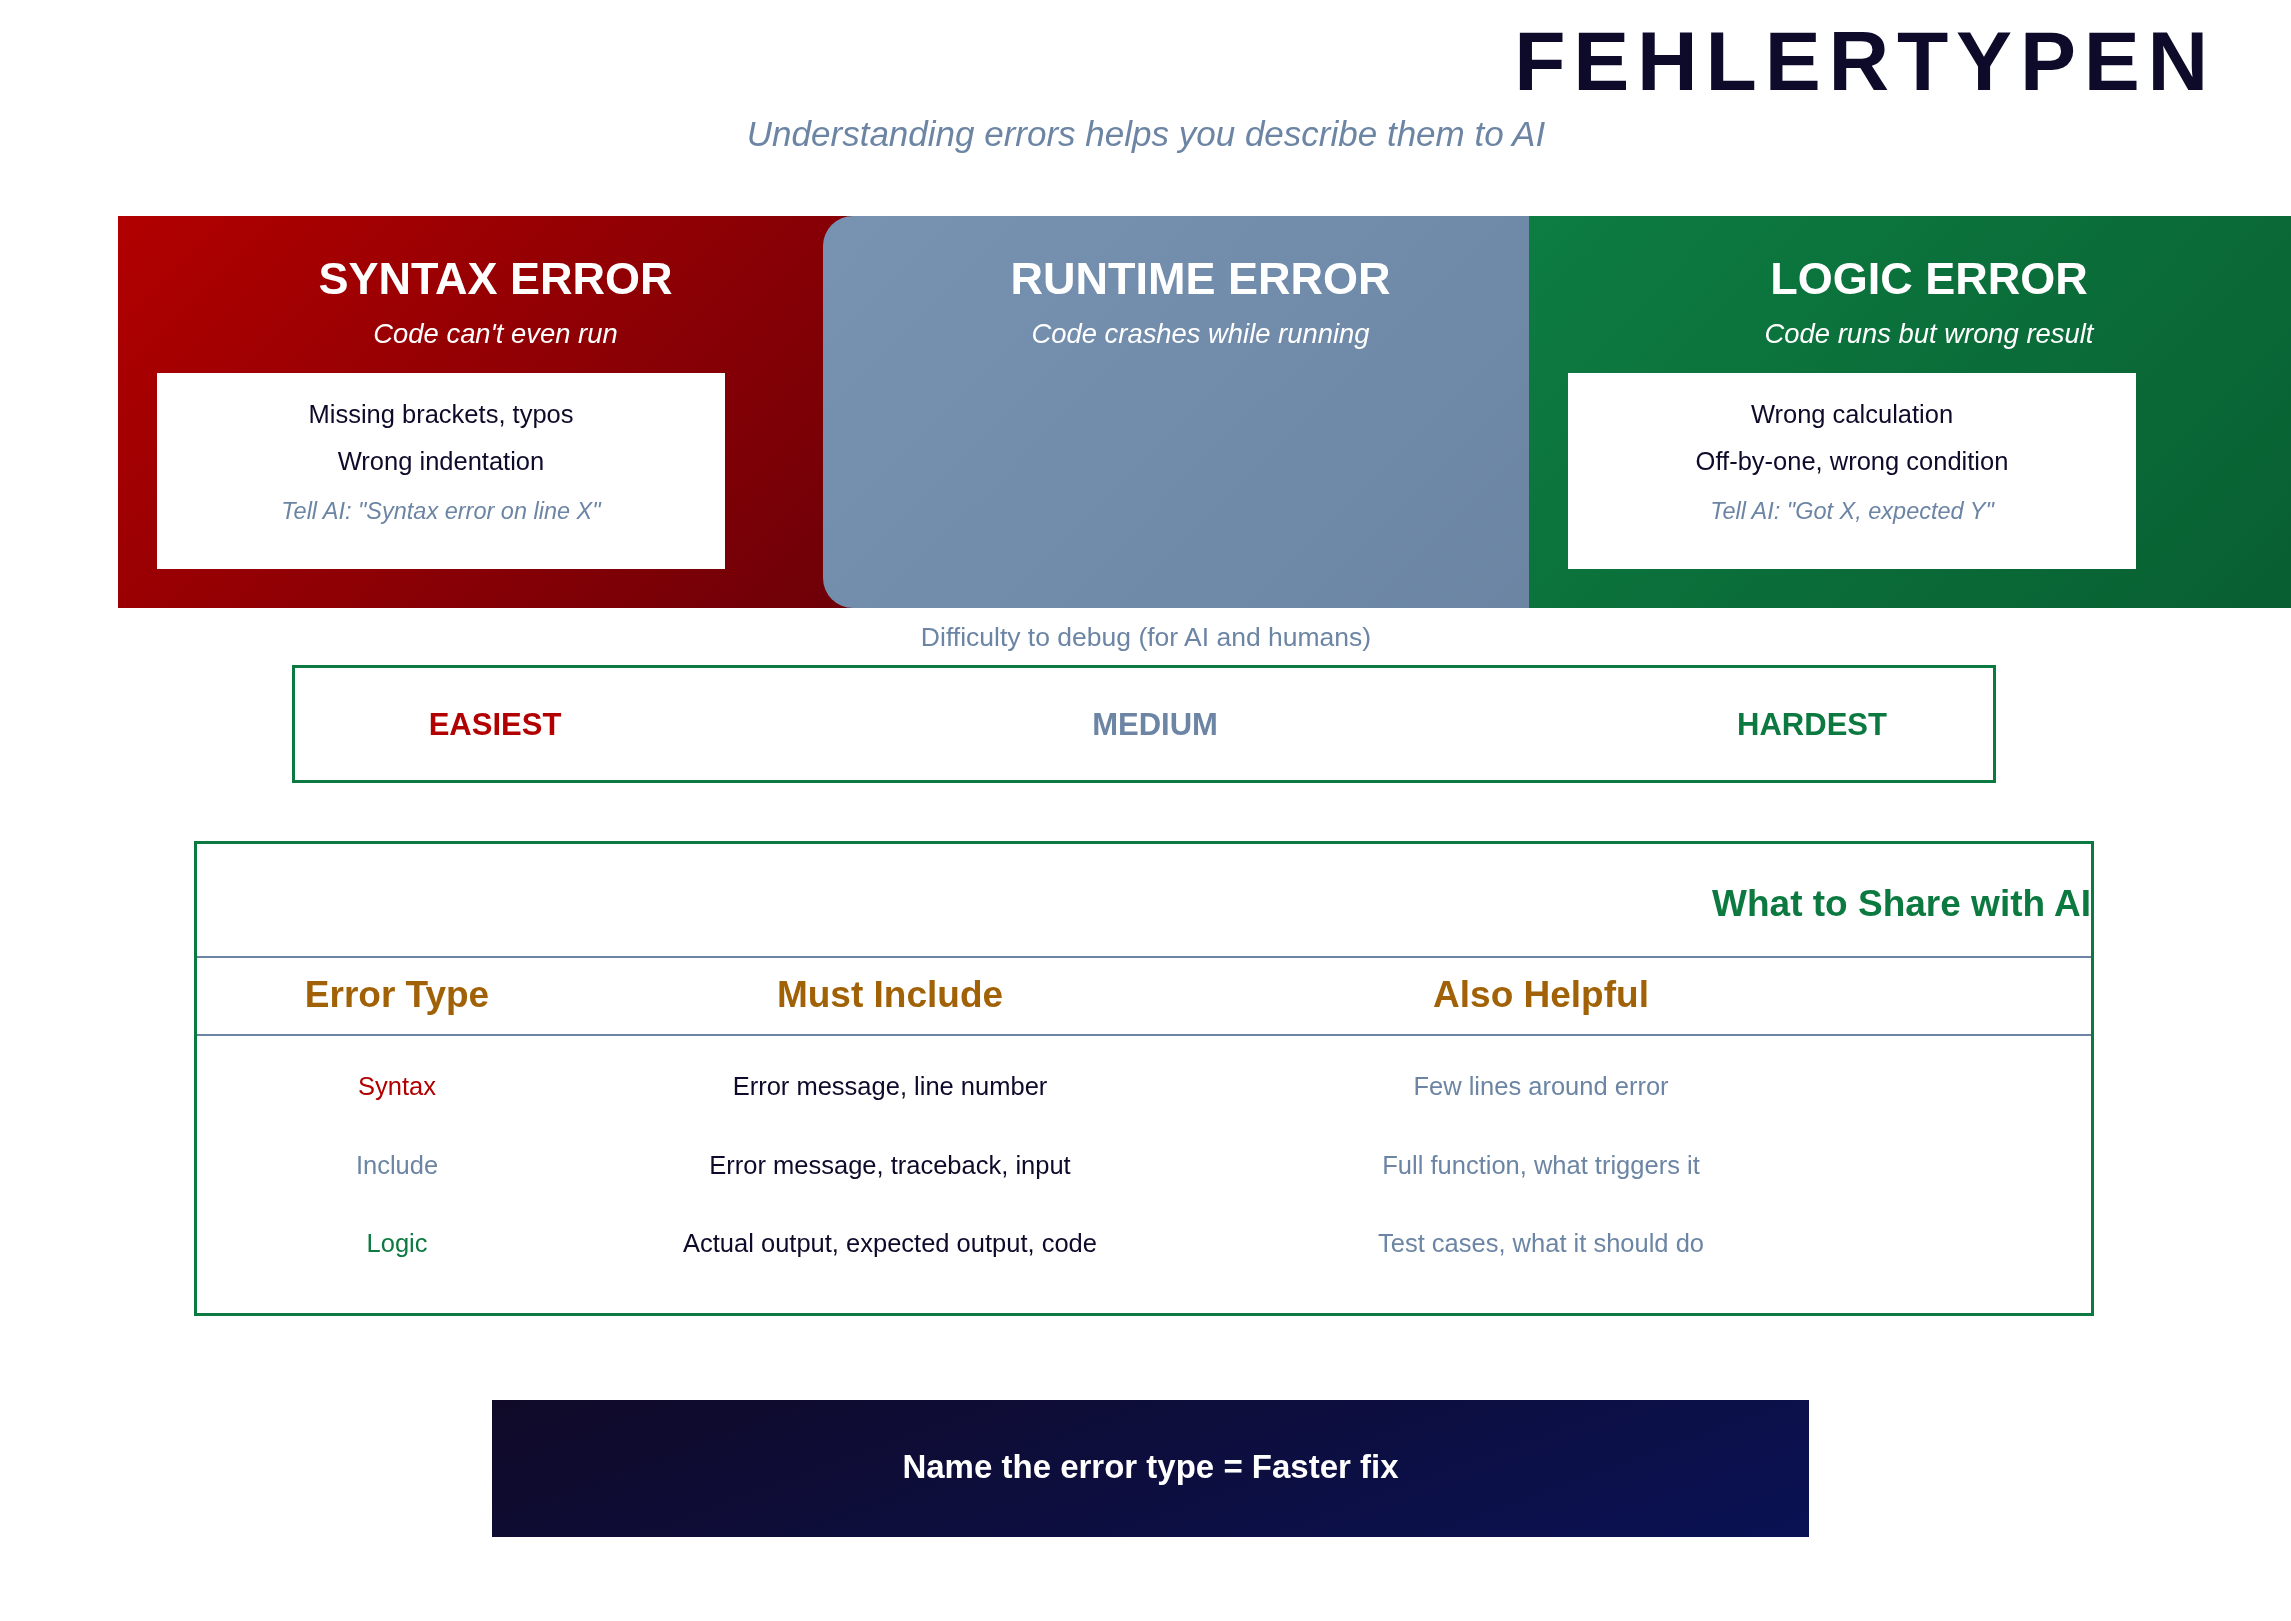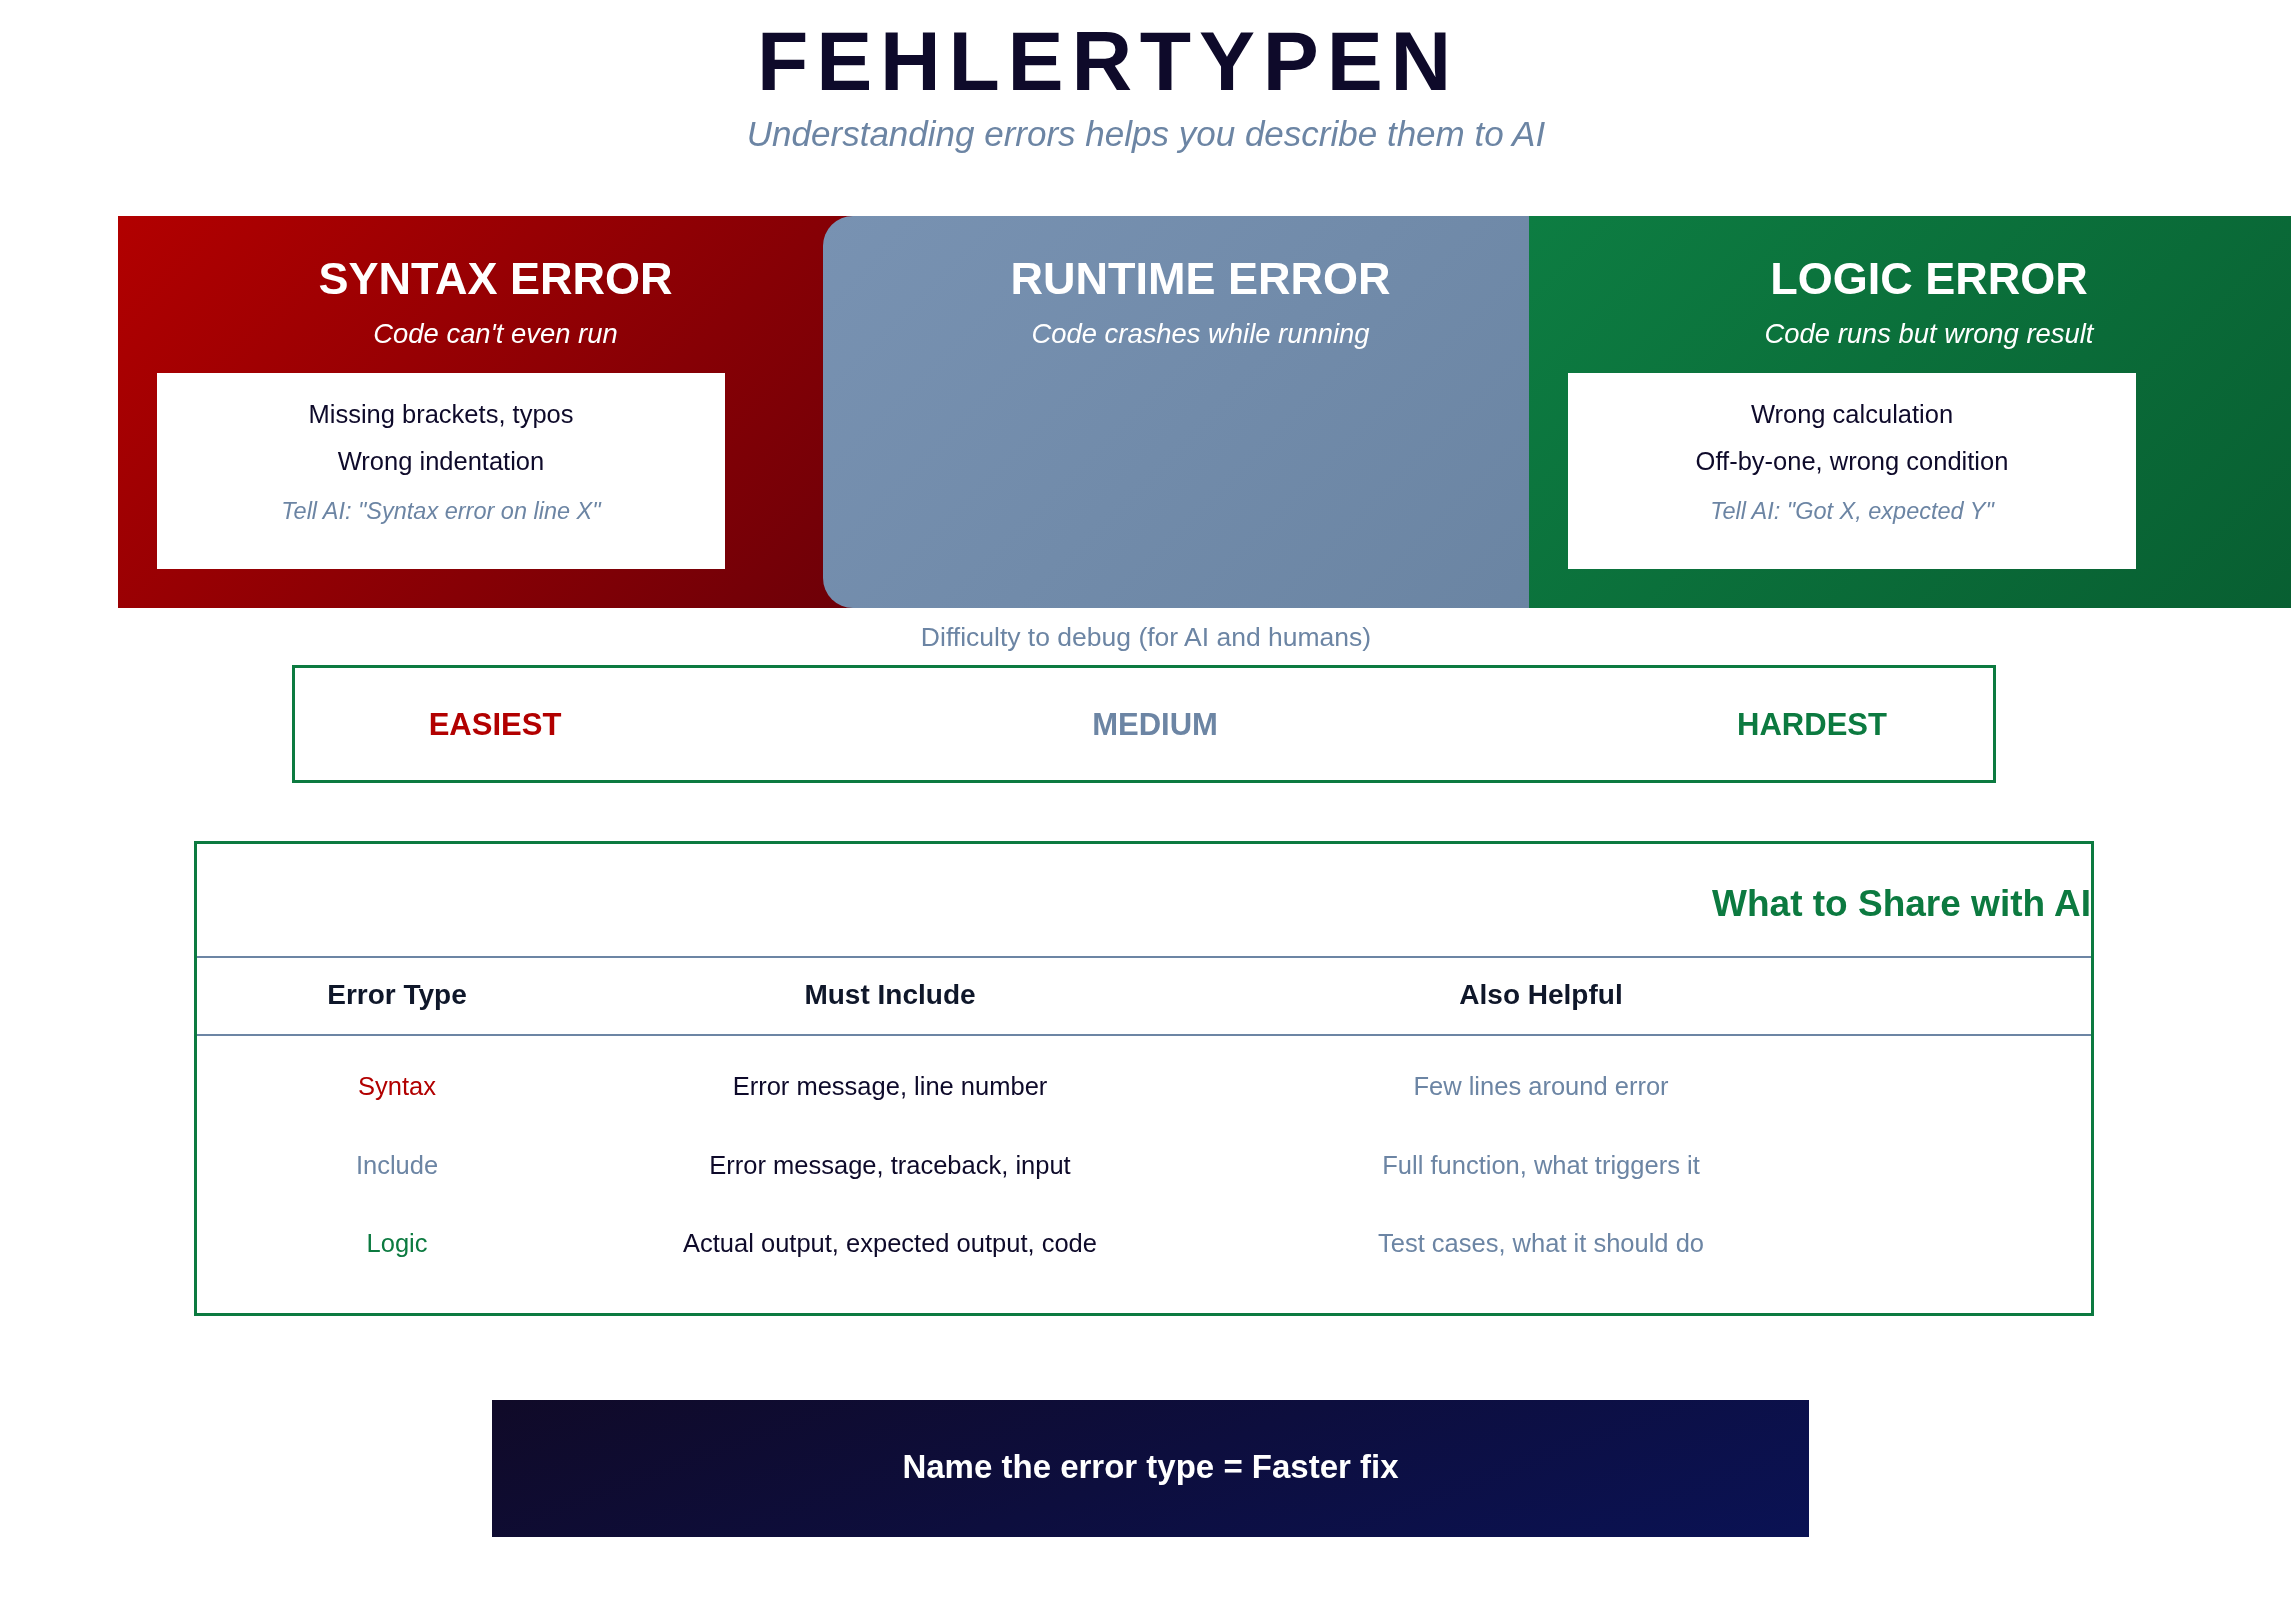--- a/index.html
+++ b/index.html
@@ -1,21 +1,21 @@
 <!DOCTYPE html>
 <html><head>
 <meta charset="utf-8">
 <style>
   html, body { margin: 0; padding: 0; background: #ffffff; }
   body { width: 2292px; height: 1621px; position: relative; overflow: hidden;
          font-family: "Liberation Sans", sans-serif; }
   .abs { position: absolute; }
 
   .title { left: 0; width: 2216px; top: 13.7px; font-size: 84px; font-weight: bold;
-           letter-spacing: 7.8px; color: #0e0a2a; text-align: center; line-height: 94px; }
+           letter-spacing: 7.8px; color: #0e0a2a; text-align: right; line-height: 94px; }
   .subtitle { left: 0; width: 2292px; top: 112px; font-size: 35px; font-style: italic;
               color: #6c85a4; text-align: center; line-height: 43px; }
 
   .card { top: 216px; width: 755px; height: 392px; }
   .card-red { left: 118px; background: linear-gradient(135deg, #b20000 0%, #6c0008 100%); }
   .card-blue { left: 823px; background: linear-gradient(135deg, #7892b2 0%, #6a84a2 100%); border-radius: 30px; }
   .card-green { left: 1529px; background: linear-gradient(135deg, #0d7d42 0%, #085e31 100%); padding-left: 45px; }
   .card-title { position: absolute; left: 0; width: 100%; top: 37px; font-size: 45px;
                 font-weight: bold; color: #ffffff; text-align: center; line-height: 51px; }
   .card-sub { position: absolute; left: 0; width: 100%; top: 100px; font-size: 27.4px;
@@ -37,21 +37,21 @@
 
   .share-box { left: 194px; top: 841px; width: 1894px; height: 469px;
                border: 3.9px solid #0c7a40; background: #ffffff; }
   .share-title { position: absolute; left: 0; width: 100%; top: 37px; font-size: 37px;
                  font-weight: bold; color: #0c7a40; text-align: right; line-height: 45px; }
   .hline { position: absolute; left: 0; width: 100%; height: 2px; background: #6c85a4; }
   .hline-1 { top: 112px; }
   .hline-2 { top: 190px; }
   .th, .td { position: absolute; width: 588px; margin-left: -294px; text-align: center;
              line-height: 35px; }
-  .th { top: 133px; font-size: 28px; font-weight: bold; color: #0f172a; }
+  .th { top: 133px; font-size: 37px; font-weight: bold; color: #a16207; }
   .td { font-size: 25.5px; }
   .row-0 { top: 225px; }
   .row-1 { top: 304px; }
   .row-2 { top: 382px; }
   .col-0 { left: 200px; }
   .col-1 { left: 693px; }
   .col-2 { left: 1344px; }
   .c-dark { color: #0e0a2a; }
   .c-muted { color: #6c85a4; }
 

